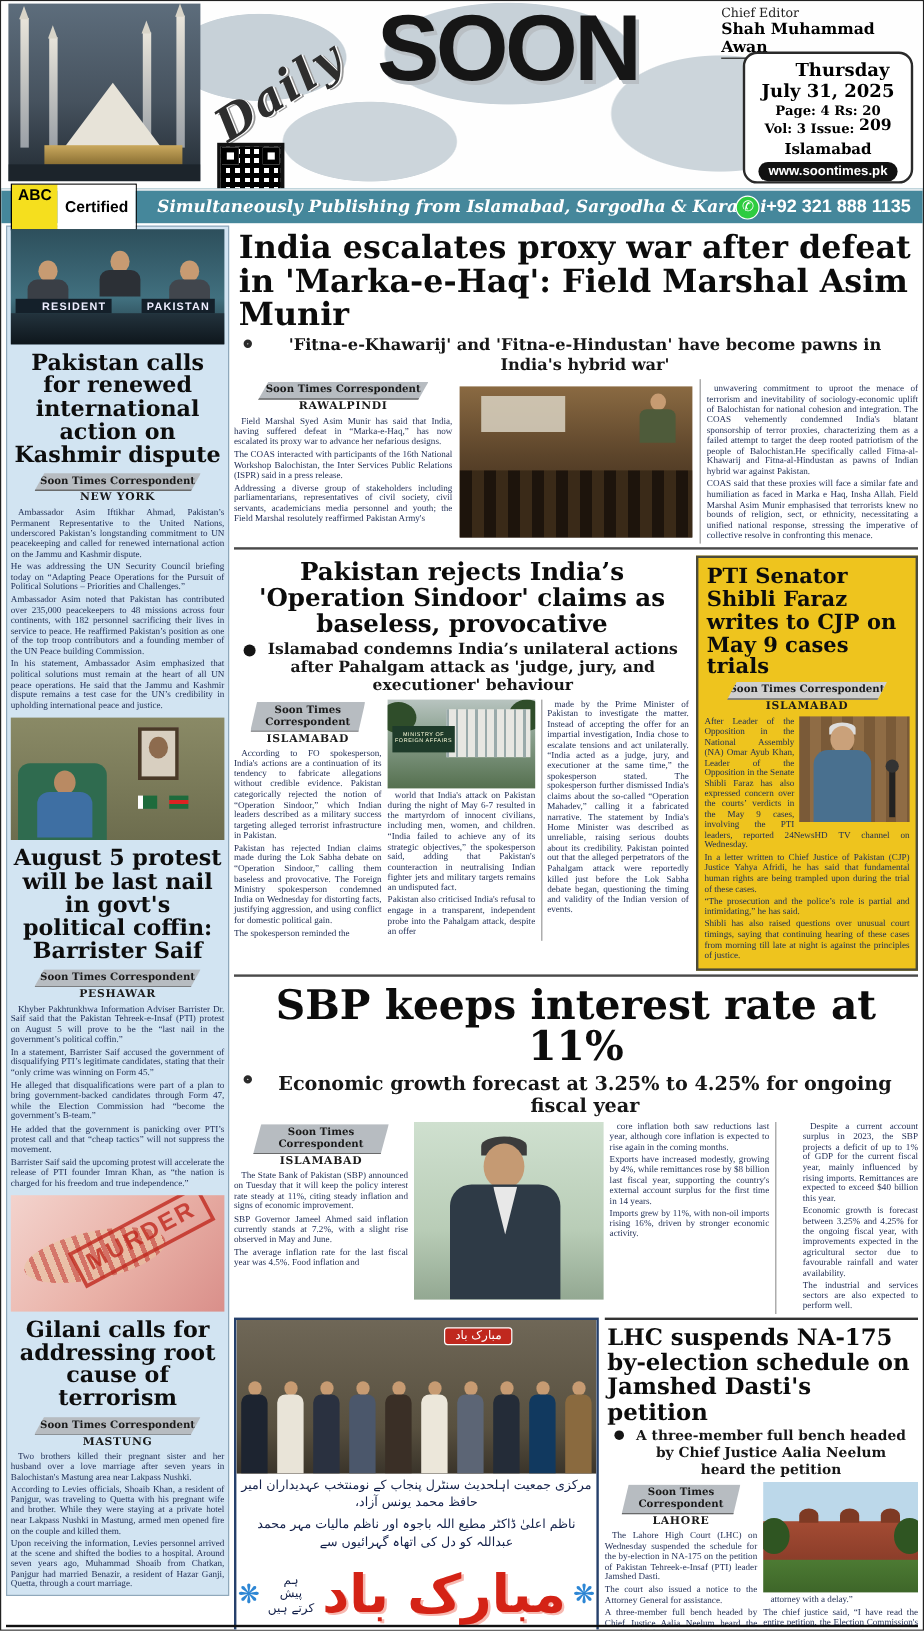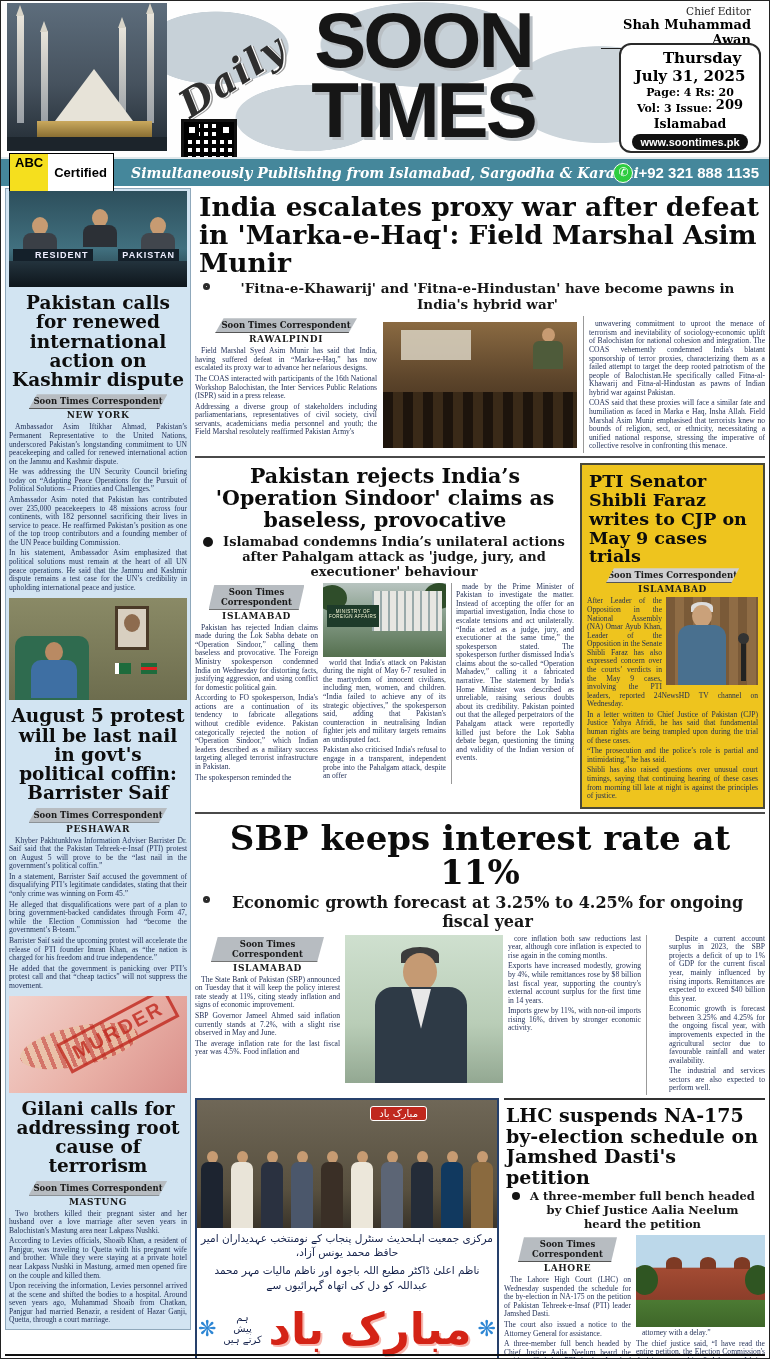--- a/index.html
+++ b/index.html
@@ -29,21 +29,21 @@
            font-size:38px; color:#2e2e2e; transform:rotate(-33deg); text-shadow:1px 1px 0 #fff,2px 2px 0 #999; letter-spacing:2px;}
   .mast-title { position:absolute; left:218px; top:4px; width:408px; text-align:center;
                 font-family:"Liberation Sans",sans-serif; font-weight:900; color:#161616; line-height:0.9; letter-spacing:-3px; }
   .mast-title .t1 { font-size:78px; text-shadow:3px 3px 0 #b9bfc4; }
   .mast-title .t2 { font-size:78px; text-shadow:3px 3px 0 #b9bfc4; }
   .qr { position:absolute; left:180px; top:118px; width:56px; height:56px; border:3px solid #111; background:
         repeating-linear-gradient(0deg,#000 0 4px,transparent 4px 8px),
         repeating-linear-gradient(90deg,#000 0 4px,#fff 4px 8px); }
   .qr i { position:absolute; width:14px; height:14px; border:4px solid #000; background:#fff; display:block; }
   .qr i.a{left:1px;top:1px;} .qr i.b{right:1px;top:1px;} .qr i.c{left:1px;bottom:1px;}
-  .chief { position:absolute; right:18px; top:4px; width:150px; text-align:right; font-family:"DejaVu Serif",serif; }
+  .chief { position:absolute; right:18px; top:4px; width:150px; text-align:left; font-family:"DejaVu Serif",serif; }
   .chief .lbl { font-size:10.5px; color:#222; }
   .chief .name { font-size:13px; font-weight:bold; border-bottom:1.5px solid #222; display:inline-block; padding-bottom:1px; }
   .infobox { position:absolute; right:8px; top:42px; width:142px; height:110px; border:2.5px solid #2a2a2a; border-radius:12px;
              background:#fff; text-align:center; font-family:"DejaVu Serif",serif; padding-top:4px; }
   .infobox .day { font-size:15px; font-weight:bold;padding-left:24px; }
   .infobox .date { font-size:15px; font-weight:bold; }
   .infobox .line { font-size:11px; font-weight:bold; margin-top:1px; }
   .infobox .issue-no { font-size:13px; position:relative; top:-3px; }
   .infobox .city { font-size:12.5px; font-weight:bold; margin-top:1px; }
   .site-pill { display:inline-block; margin-top:3px; background:#111; color:#fff; font-size:11px; font-weight:bold;
@@ -190,21 +190,20 @@
       <div class="minaret" style="left:34px; height:92px;"></div>
       <div class="minaret" style="left:112px; height:96px;"></div>
       <div class="minaret" style="left:140px; height:110px;"></div>
       <div class="mosque-roof"></div>
       <div class="mosque-base"></div>
       <div class="mosque-ground"></div>
     </div>
     <div class="daily">Daily</div>
     <div class="mast-title">
       <div class="t1">SOON</div>
-      <div class="t2">TIMES</div>
     </div>
     <div class="qr">
         <i class="a"></i>
         <i class="b"></i>
         <i class="c"></i>
       </div>
     <div class="chief">
       <div class="lbl">Chief Editor</div>
       <div class="name">Shah Muhammad Awan</div>
     </div>
@@ -276,22 +275,22 @@
         <div class="flag pk"></div>
         <div class="flag pti"></div>
       </div>
       <div class="sb-headline">August 5 protest will be last nail in govt's political coffin: Barrister Saif</div>
       <div class="corr-tag">Soon Times Correspondent</div>
       <div class="dateline">PESHAWAR</div>
       <div class="bt">
         <p>Khyber Pakhtunkhwa Information Adviser Barrister Dr. Saif said that the Pakistan Tehreek-e-Insaf (PTI) protest on August 5 will prove to be the “last nail in the government’s political coffin.”</p>
         <p>In a statement, Barrister Saif accused the government of disqualifying PTI’s legitimate candidates, stating that their “only crime was winning on Form 45.”</p>
         <p>He alleged that disqualifications were part of a plan to bring government-backed candidates through Form 47, while the Election Commission had “become the government’s B-team.”</p>
+        <p>He added that the government is panicking over PTI’s protest call and that “cheap tactics” will not suppress the movement.</p>
         <p>Barrister Saif said the upcoming protest will accelerate the release of PTI founder Imran Khan, as “the nation is charged for his freedom and true independence.”</p>
-        <p>He added that the government is panicking over PTI’s protest call and that “cheap tactics” will not suppress the movement.</p>
       </div>
 
       <div class="photo photo-hands" style="margin-top:4px;">
         <div class="bangles"></div>
         <div class="stamp">MURDER</div>
       </div>
       <div class="sb-headline">Gilani calls for addressing root cause of terrorism</div>
       <div class="corr-tag">Soon Times Correspondent</div>
       <div class="dateline">MASTUNG</div>
       <div class="bt">
@@ -341,22 +340,22 @@
           <div class="headline-l">Pakistan rejects India’s 'Operation Sindoor' claims as baseless, provocative</div>
           <div class="subhead" style="font-size:13px;">
             <span class="dot"></span>
             <span>Islamabad condemns India’s unilateral actions after Pahalgam attack as 'judge, jury, and executioner' behaviour</span>
           </div>
           <div class="sindoor-cols">
             <div class="sc">
               <div class="corr-tag">Soon Times Correspondent</div>
               <div class="dateline">ISLAMABAD</div>
               <div class="bt">
+                <p>According to FO spokesperson, India's actions are a continuation of its tendency to fabricate allegations without credible evidence. Pakistan categorically rejected the notion of “Operation Sindoor,” which Indian leaders described as a military success targeting alleged terrorist infrastructure in Pakistan.</p>
                 <p>Pakistan has rejected Indian claims made during the Lok Sabha debate on “Operation Sindoor,” calling them baseless and provocative. The Foreign Ministry spokesperson condemned India on Wednesday for distorting facts, justifying aggression, and using conflict for domestic political gain.</p>
-                <p>According to FO spokesperson, India's actions are a continuation of its tendency to fabricate allegations without credible evidence. Pakistan categorically rejected the notion of “Operation Sindoor,” which Indian leaders described as a military success targeting alleged terrorist infrastructure in Pakistan.</p>
                 <p>The spokesperson reminded the</p>
               </div>
             </div>
             <div class="sc">
               <div class="fo-photo">
                 <div class="tree" style="left:-6px;"></div>
                   <div class="tree" style="right:-8px; top:0;"></div>
                 <div class="bldg"></div>
                 <div class="sign">MINISTRY OF FOREIGN AFFAIRS</div>
               </div>

